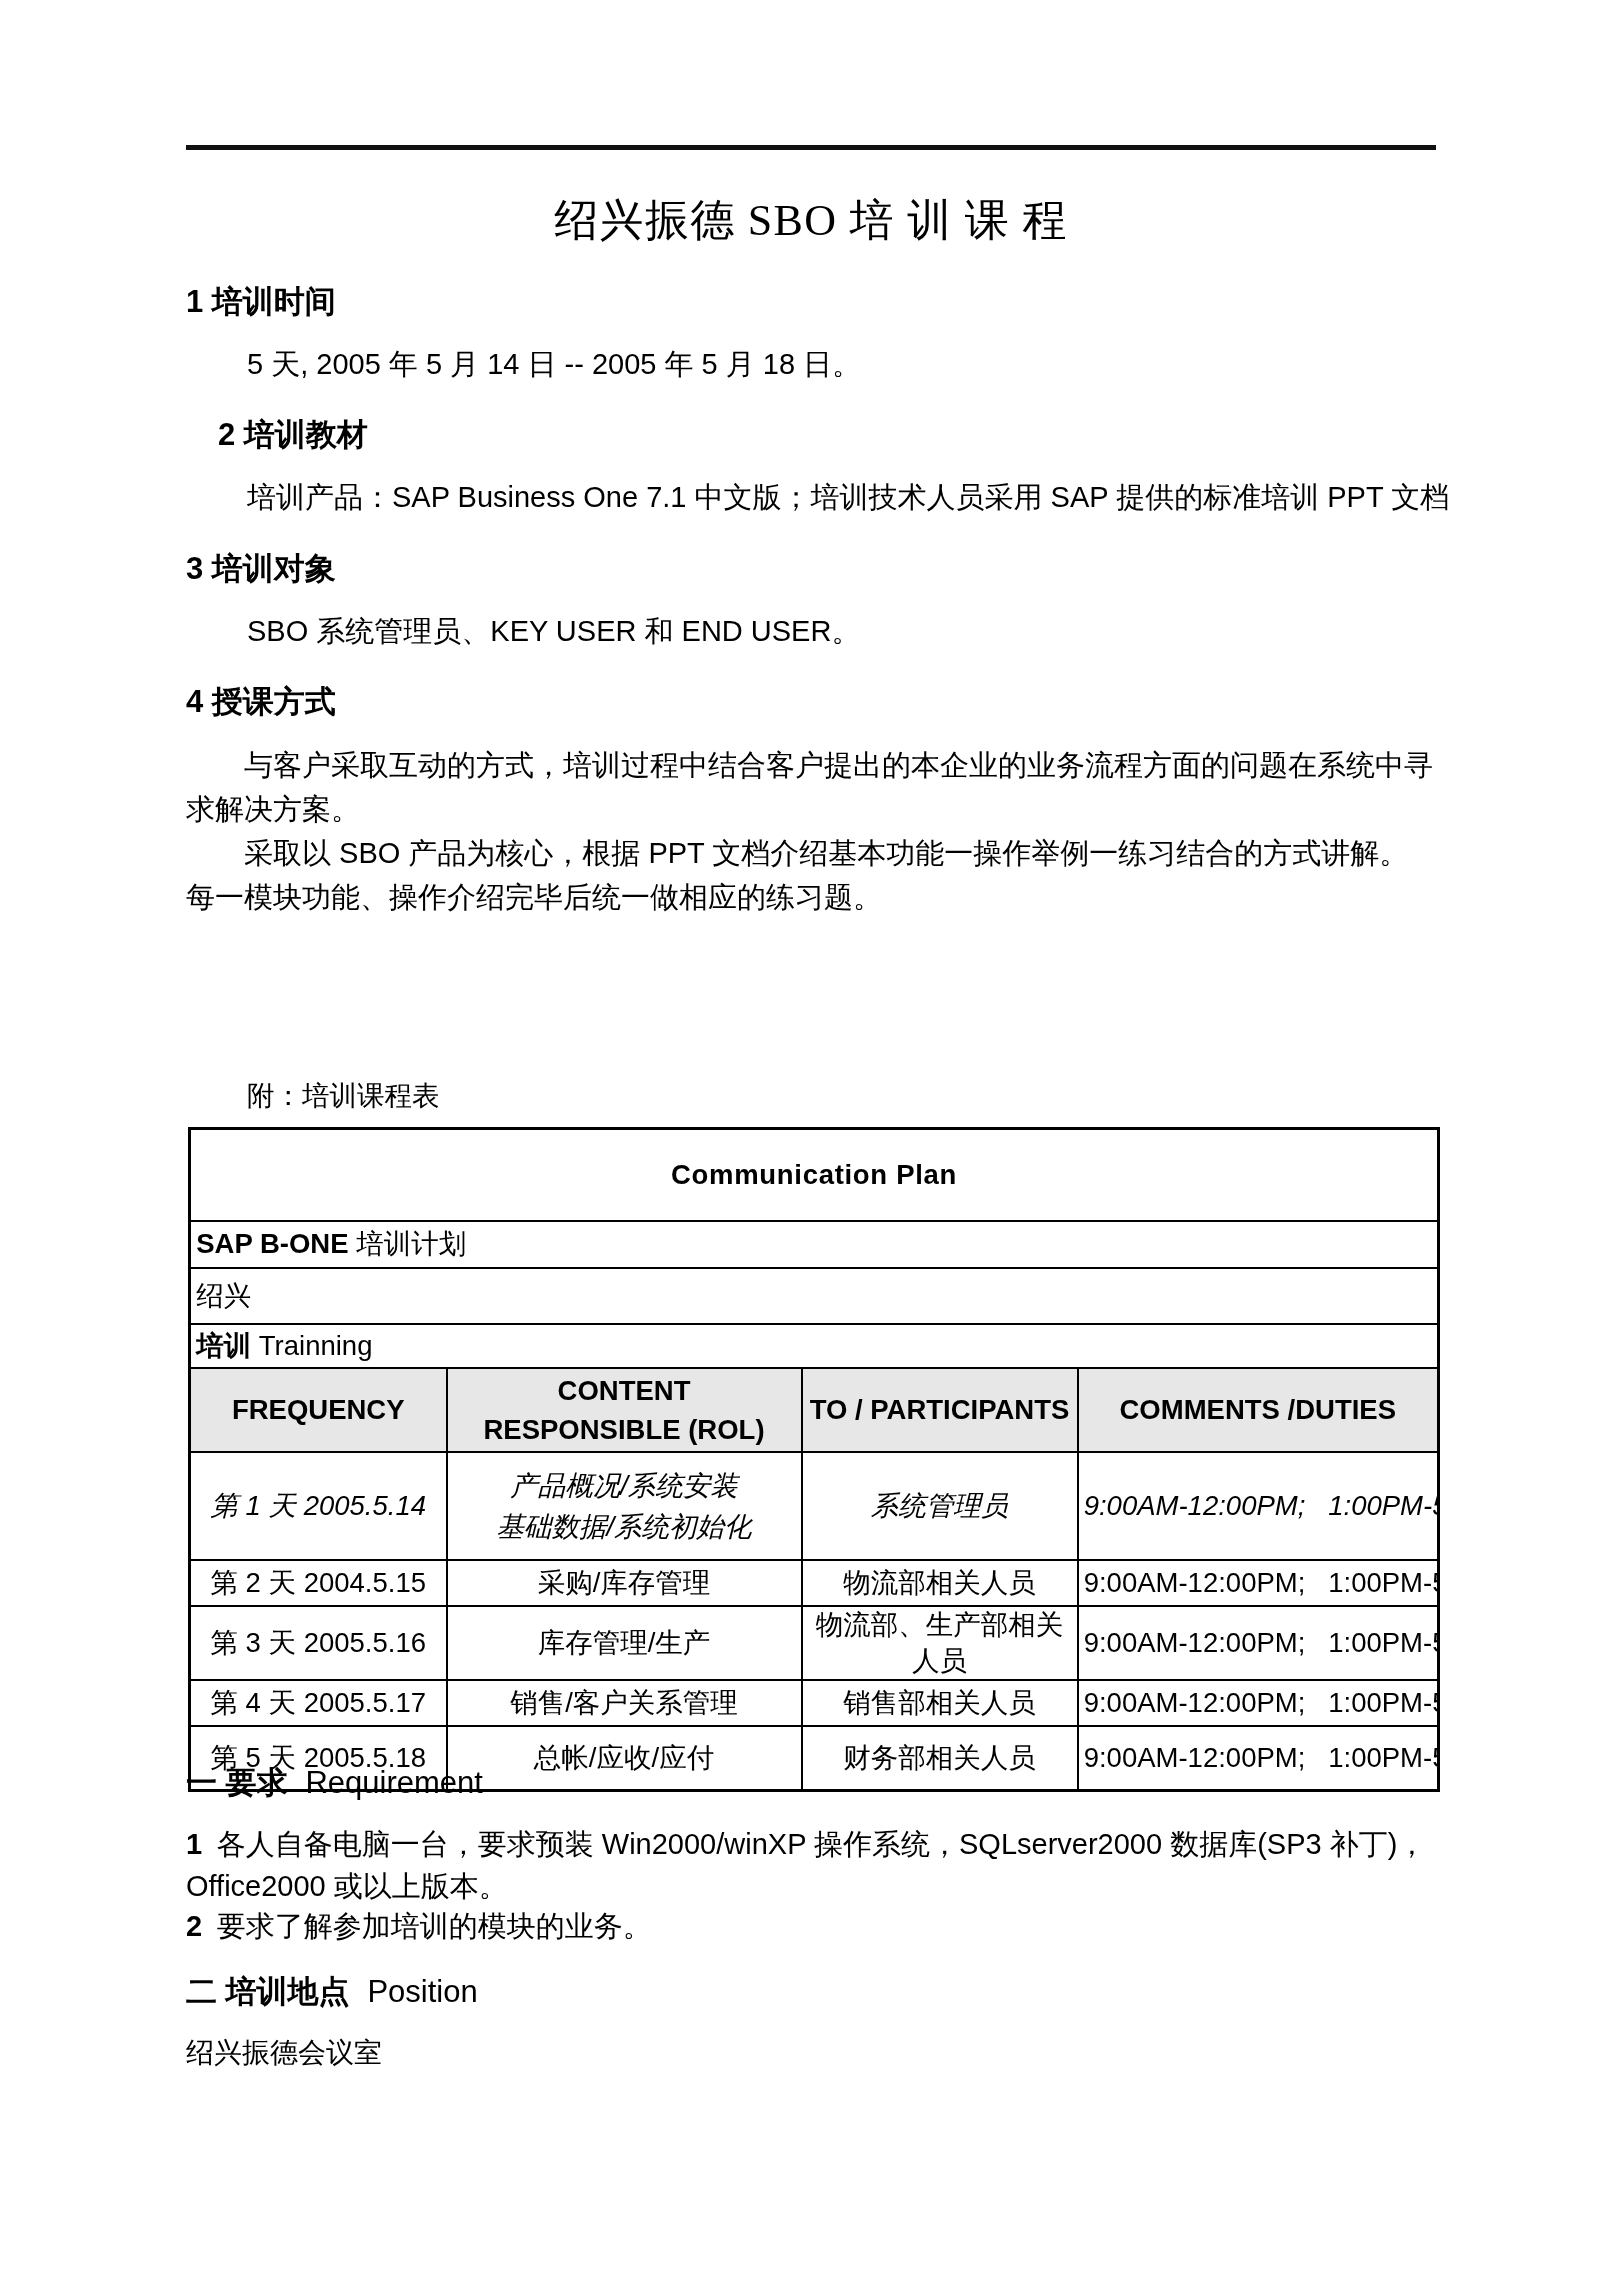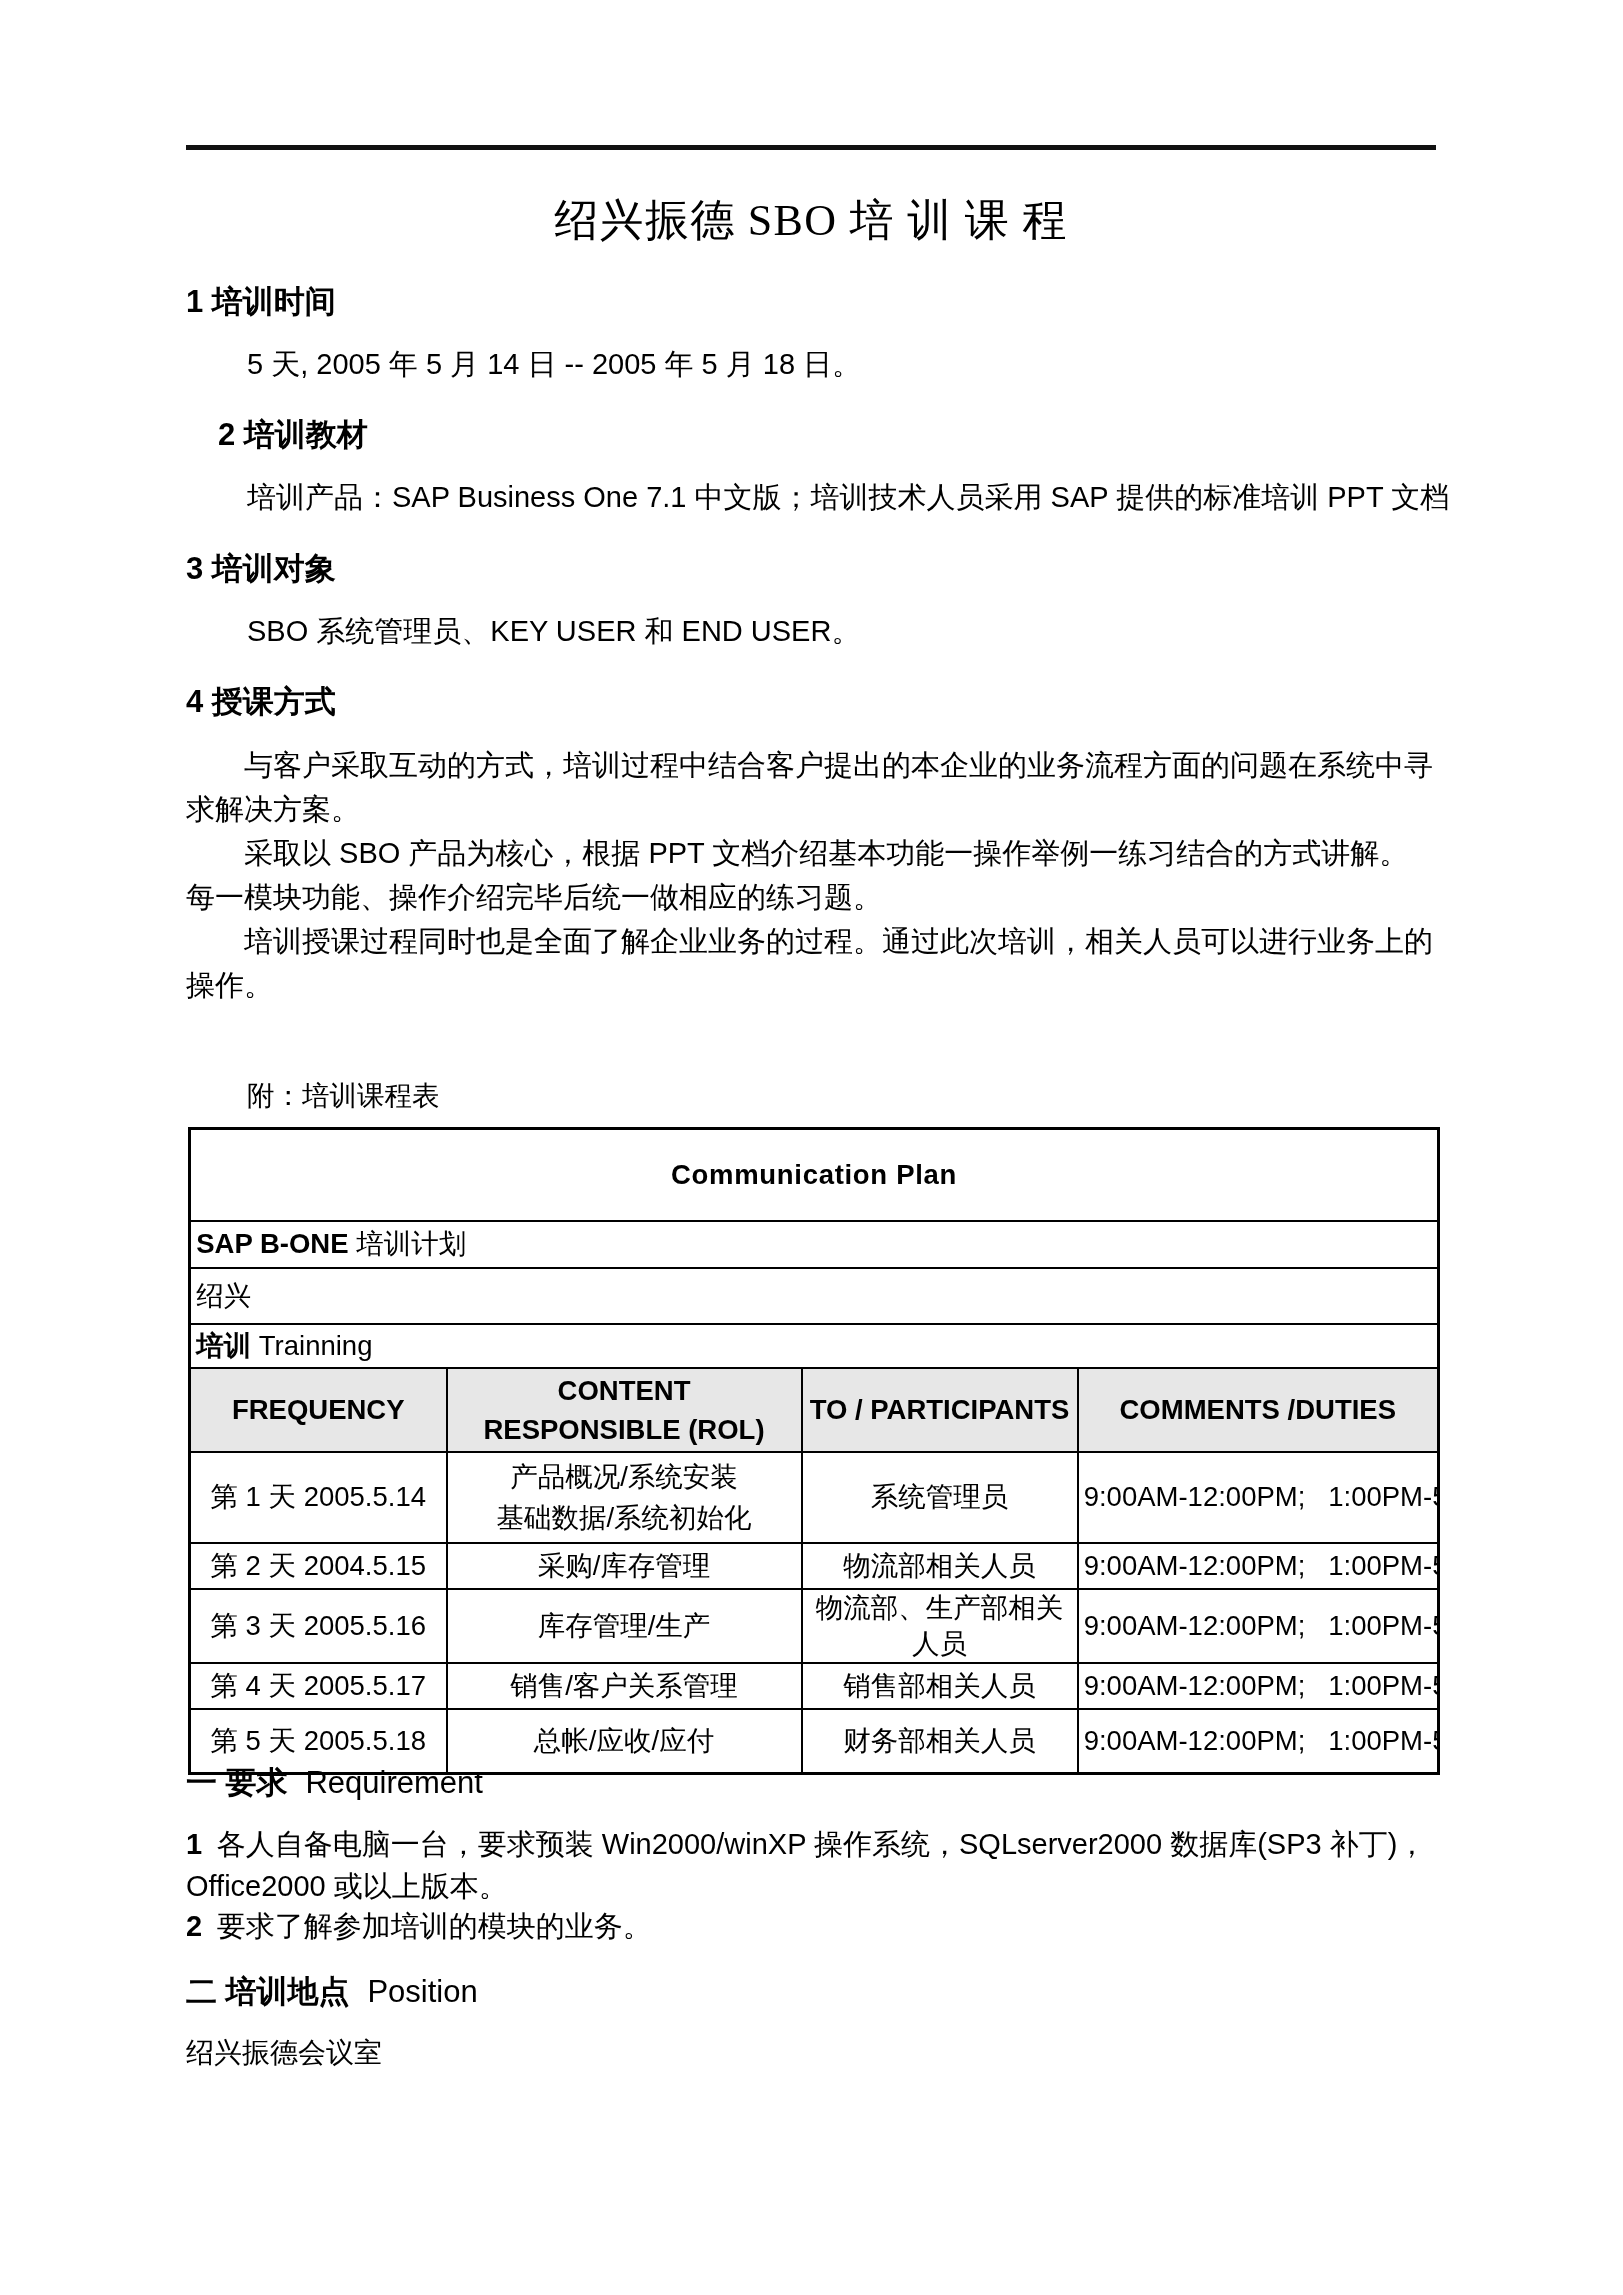--- a/index.html
+++ b/index.html
@@ -32,21 +32,21 @@
   table.sched{border:3.9px solid #000;}
   .tr-title{height:92px;}
   .tr-title td{font-size:50px;font-weight:bold;letter-spacing:0.7px;margin-top:12px;}
   .tr-m1{height:47px;}
   .tr-m2{height:56px;}
   .tr-m3{height:44px;}
   .meta-cell{text-align:left !important;padding-left:5.2px !important;}
   .tr-head{height:84px;}
   .tr-head td{background:#e7e7e7;font-weight:bold;font-size:26px;}
   .head-two-line span{display:block;line-height:39px;}
-  .tr-r1{height:91px;}
+  .tr-r1{height:108px;font-style:italic;}
   .tr-rs{height:46px;}
   .tr-r5{height:65px;}
   .two-line span{display:block;line-height:41px;}
   .comments-cell{text-align:left !important;white-space:pre;padding-left:5.2px !important;}
   .b{font-weight:bold;}
 
   .bot-h{left:186px;font-size:31px;white-space:nowrap;}
   .bot-h .b{margin-right:9.2px;}
   .bot-item{left:186px;width:1250px;font-size:29px;line-height:42px;}
   .bot-item .b{margin-right:6.5px;}
@@ -65,21 +65,20 @@
 <div class="abs sec-h" style="top:414px;margin-left:32px;">2 培训教材</div>
 <div class="abs sec-b" style="top:478px;">培训产品：SAP Business One 7.1 中文版；培训技术人员采用 SAP 提供的标准培训 PPT 文档</div>
 
 <div class="abs sec-h" style="top:548px;">3 培训对象</div>
 <div class="abs sec-b" style="top:612px;">SBO 系统管理员、KEY USER 和 END USER。</div>
 
 <div class="abs sec-h" style="top:681px;">4 授课方式</div>
 <div class="abs para-block" style="top:743px;">
   <p>与客户采取互动的方式，培训过程中结合客户提出的本企业的业务流程方面的问题在系统中寻求解决方案。</p>
   <p>采取以 SBO 产品为核心，根据 PPT 文档介绍基本功能一操作举例一练习结合的方式讲解。每一模块功能、操作介绍完毕后统一做相应的练习题。</p>
-  <p>培训授课过程同时也是全面了解企业业务的过程。通过此次培训，相关人员可以进行业务上的操作。</p>
 </div>
 
 <div class="abs attach" style="top:1078px;">附：培训课程表</div>
 
 <table class="sched">
   <colgroup>
     <col style="width:257px">
       <col style="width:355px">
       <col style="width:276px">
       <col style="width:361px">

